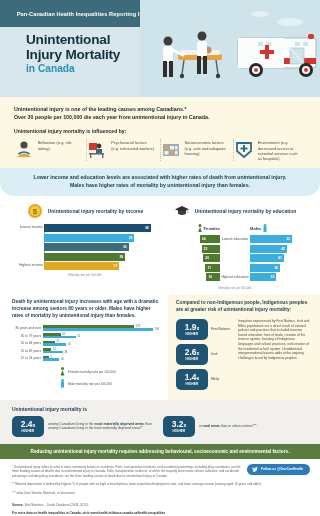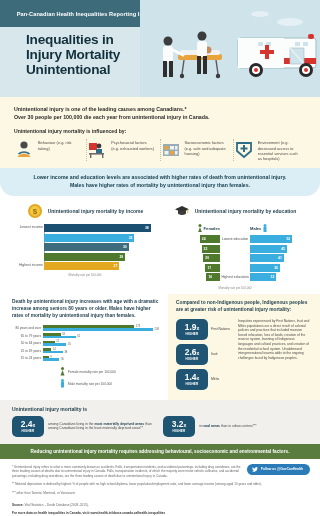--- a/index.html
+++ b/index.html
@@ -137,23 +137,23 @@
 <body>
 
 <div class="page">
 
   <div class="hero">
     <div class="hero-left"></div>
     <div class="banner">
       <span class="banner-text">Pan-Canadian Health Inequalities Reporting Initiative</span>
     </div>
     <div class="title-wrap">
-      <div class="t1">Inequalities in</div>
+      <div class="t1">Unintentional</div>
       <div class="t1">Injury Mortality</div>
-      <div class="t1">Unintentional</div>
+      <div class="t2">in Canada</div>
     </div>
     <svg class="hero-art" viewBox="0 0 180 97">
       <rect width="180" height="97" fill="#cfe3ea"></rect>
       <ellipse cx="150" cy="22" rx="13" ry="4" fill="#e4f0f4"></ellipse>
       <ellipse cx="120" cy="14" rx="9" ry="3" fill="#e4f0f4"></ellipse>
 
       <rect x="98" y="38" width="78" height="30" rx="3" fill="#fbfdfd" stroke="#9dbcc6" stroke-width="1"></rect>
       <rect x="98" y="58" width="78" height="6" fill="#d8342f"></rect>
       <path d="M98 38 h46 v30 h-46 z" fill="#fbfdfd"></path>
       <rect x="118" y="42" width="5" height="4" fill="#cfe3ea"></rect>

